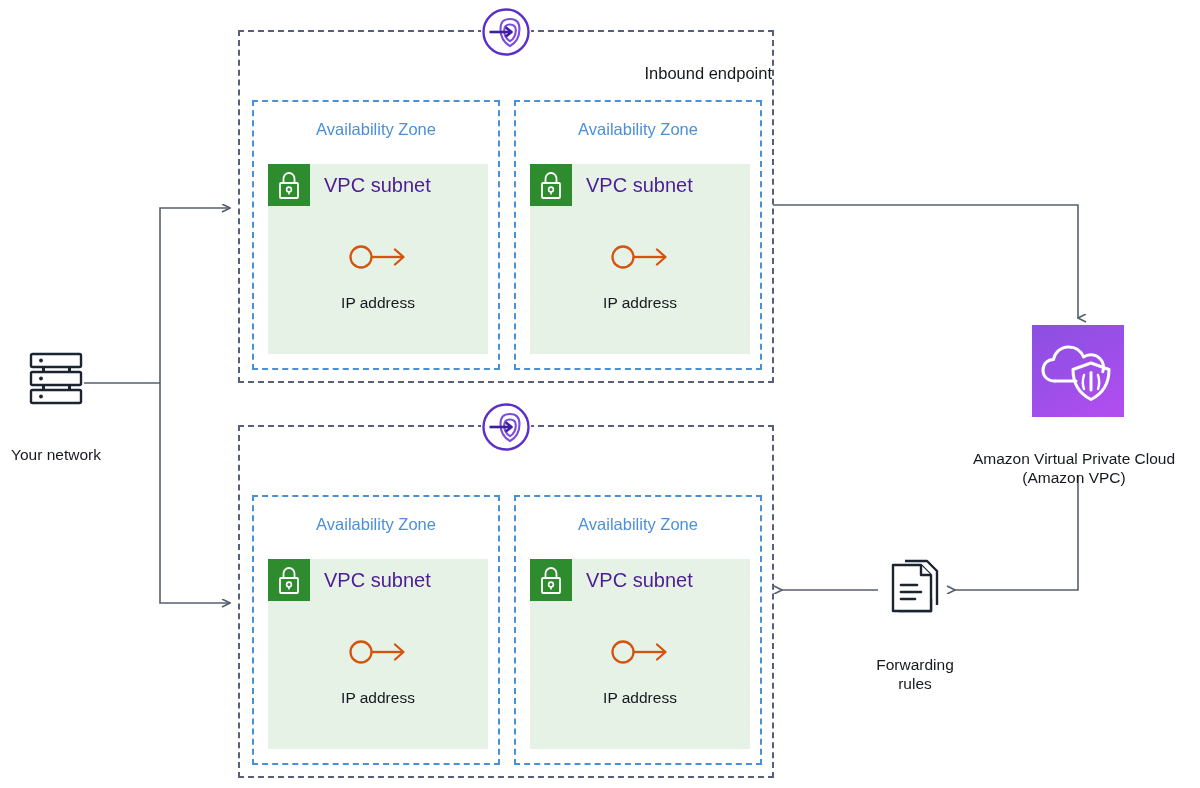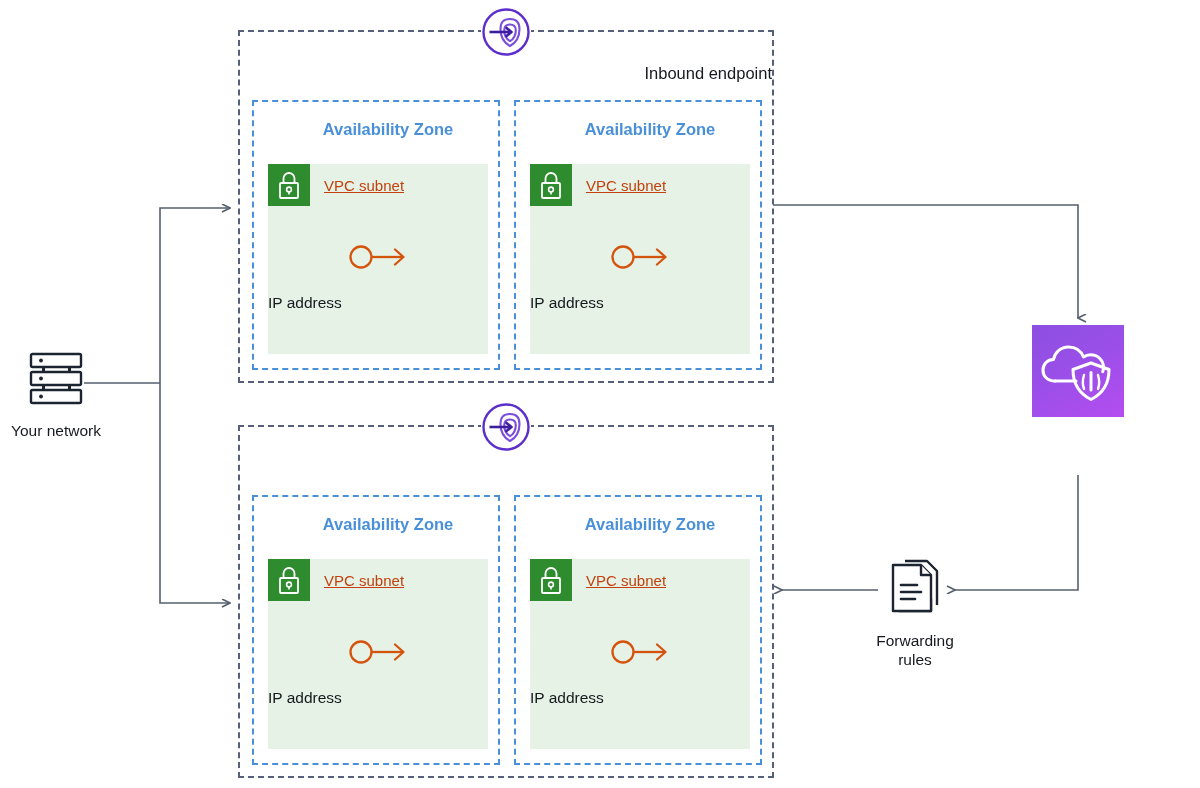--- a/index.html
+++ b/index.html
@@ -48,71 +48,71 @@
     position: absolute;
     border: 2px dashed #4a90d9;
     box-sizing: border-box;
     background: transparent;
   }
   .az-title {
     position: absolute;
     width: 100%;
     text-align: center;
     top: 18px;
-    left: 12px;
+    left: 0;
     font-size: 16.5px;
     color: #4a90d9;
     line-height: 1.1;
-    font-weight: bold;
   }
   
   .subnet {
     position: absolute;
     background: #e6f2e6;
   }
   .subnet-header {
     position: absolute;
     left: 0;
     top: 0;
     display: flex;
     align-items: center;
   }
   .subnet-icon {
     width: 42px;
     height: 42px;
     background: #2e8b2e;
     display: block;
   }
   .subnet-label {
-    font-size: 15px;
-    color: #c2410c;
+    font-size: 20px;
+    color: #4c1d95;
     margin-left: 14px;
     white-space: nowrap;
-    text-decoration: underline;
   }
   .ip-icon {
     position: absolute;
     width: 58px;
     height: 30px;
   }
   .ip-label {
     position: absolute;
     width: 100%;
+    text-align: center;
     font-size: 15.5px;
     color: #16191f;
     left: 0;
   }
   
   .node-label {
     position: absolute;
     text-align: center;
     font-size: 15.5px;
     color: #16191f;
     line-height: 1.2;
     white-space: pre-line;
+    margin-top: 24px;
   }
   .vpc-tile {
     position: absolute;
     width: 92px;
     height: 92px;
     background: linear-gradient(150deg, #8c4fe0 0%, #9a4fe8 45%, #b44df0 100%);
   }
   .doc-icon {
     position: absolute;
     width: 52px;
@@ -297,20 +297,22 @@
   <div class="vpc-tile" style="left:1032px; top:325px;">
     <svg viewBox="0 0 92 92" style="width:92px;height:92px;display:block;">
       <path d="M23 56 C15 56 11 51 11 45 C11 39 15.5 34.5 21.5 34.5 C23 27 29 22 36.5 22 C43.5 22 49 26 51.5 32 C53.5 30.5 56 29.8 58.5 29.8 C66 29.8 71.5 35.5 71.5 42.5 C71.5 44 71.2 45.4 70.7 46.7" fill="none" stroke="#ffffff" stroke-width="3" stroke-linecap="round" stroke-linejoin="round"></path>
       <path d="M23 56 L44 56" fill="none" stroke="#ffffff" stroke-width="3" stroke-linecap="round"></path>
       <path d="M59 38 L77 44.5 C77 60 70 69 59 74.5 C48 69 41 60 41 44.5 Z" fill="none" stroke="#ffffff" stroke-width="3" stroke-linejoin="round"></path>
       <path d="M59 47.5 L59 65" fill="none" stroke="#ffffff" stroke-width="3" stroke-linecap="round"></path>
       <path d="M52 50 C50.5 55 50.5 60 52 64" fill="none" stroke="#ffffff" stroke-width="2.4" stroke-linecap="round"></path>
       <path d="M66 50 C67.5 55 67.5 60 66 64" fill="none" stroke="#ffffff" stroke-width="2.4" stroke-linecap="round"></path>
     </svg>
   </div>
+  <div class="node-label" style="left:948px; top:426px; width:252px;">Amazon Virtual Private Cloud
+(Amazon VPC)</div>
 
   <svg class="doc-icon" style="left:889px; top:559px;" viewBox="0 0 52 58">
     <path d="M10 12 L10 52 L42 52 L42 12 Z" fill="#ffffff" stroke="#1b2430" stroke-width="2.4" stroke-linejoin="round"></path>
     <path d="M16 2 L38 2 L48 12 L48 46" fill="#ffffff" stroke="#1b2430" stroke-width="2.4" stroke-linejoin="round"></path>
     <path d="M4 6 L32 6 L42 16 L42 52 L4 52 Z" fill="#ffffff" stroke="#1b2430" stroke-width="2.4" stroke-linejoin="round"></path>
     <path d="M32 6 L32 16 L42 16" fill="#ffffff" stroke="#1b2430" stroke-width="2.4" stroke-linejoin="round"></path>
     <path d="M12 26 L28 26" stroke="#1b2430" stroke-width="2.6" stroke-linecap="round"></path>
     <path d="M12 33 L32 33" stroke="#1b2430" stroke-width="2.6" stroke-linecap="round"></path>
     <path d="M12 40 L26 40" stroke="#1b2430" stroke-width="2.6" stroke-linecap="round"></path>
   </svg>

